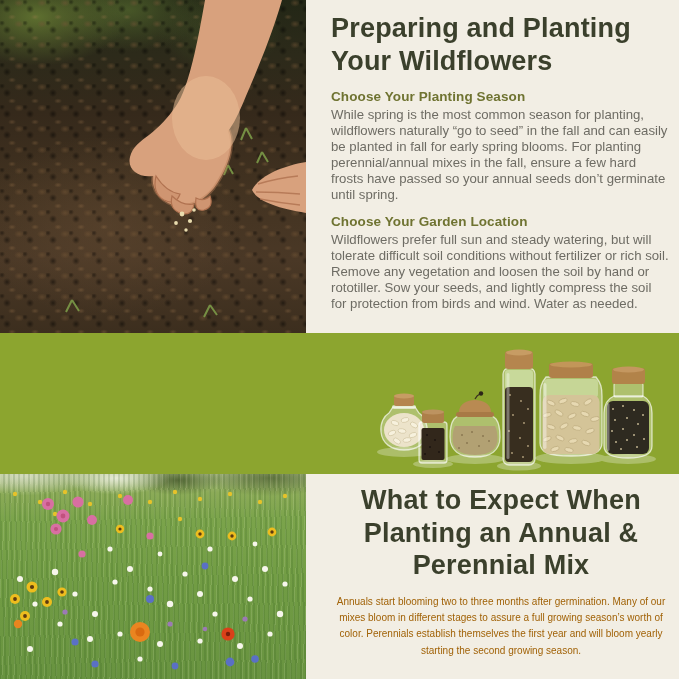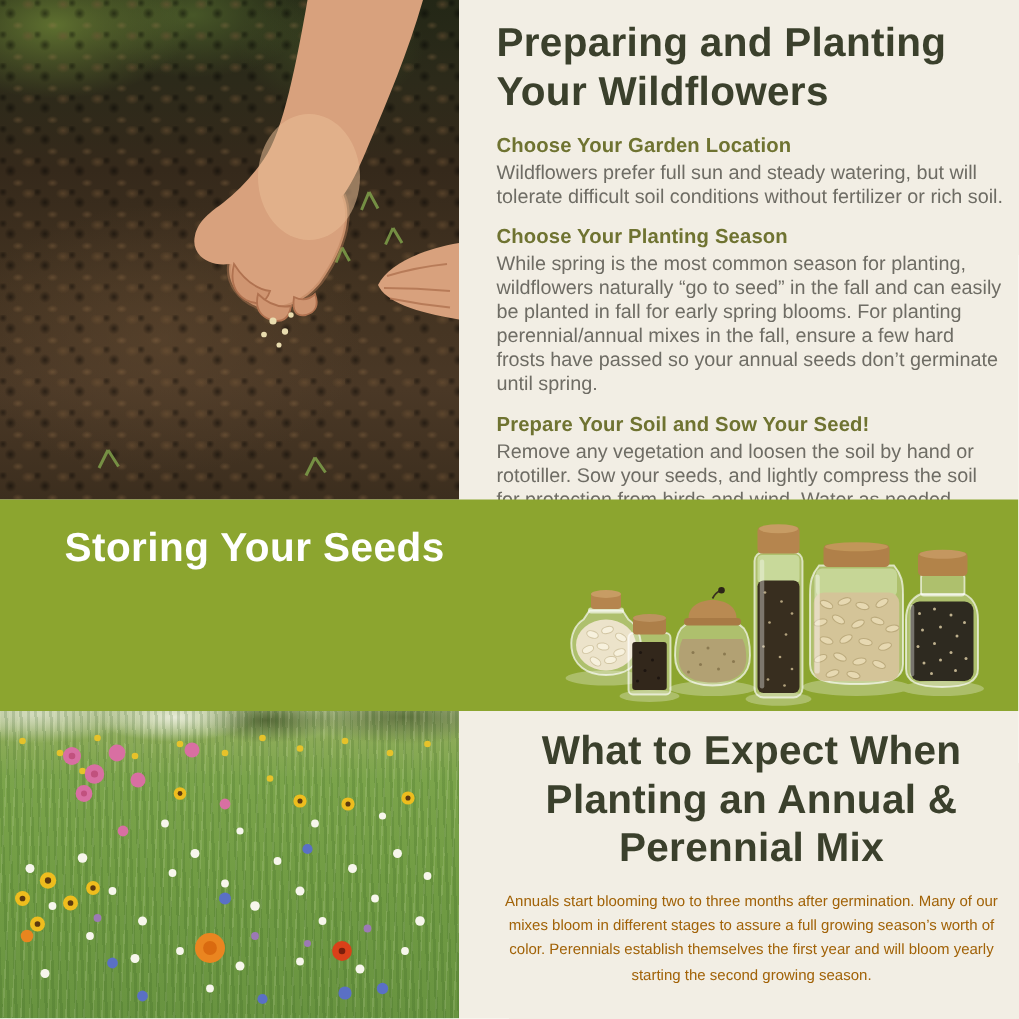--- a/index.html
+++ b/index.html
@@ -135,38 +135,36 @@
         <path d="M256,192 q22,0 44,2"></path>
         <path d="M260,199 q20,4 40,6"></path>
       </g>
     </svg>
   </div>
 
   <div class="top-text">
     <h1 class="h-title">Preparing and Planting Your Wildflowers</h1>
 
     <div class="subsec">
+      <h2>Choose Your Planting Season</h2>
+      <p>While spring is the most common season for planting, wildflowers naturally “go to seed” in the fall and can easily be planted in fall for early spring blooms. For planting perennial/annual mixes in the fall, ensure a few hard frosts have passed so your annual seeds don’t germinate until spring.</p>
+    </div>
+
+    <div class="subsec">
       <h2>Choose Your Garden Location</h2>
       <p>Wildflowers prefer full sun and steady watering, but will tolerate difficult soil conditions without fertilizer or rich soil.</p>
     </div>
 
     <div class="subsec">
-      <h2>Choose Your Planting Season</h2>
-      <p>While spring is the most common season for planting, wildflowers naturally “go to seed” in the fall and can easily be planted in fall for early spring blooms. For planting perennial/annual mixes in the fall, ensure a few hard frosts have passed so your annual seeds don’t germinate until spring.</p>
-    </div>
-
-    <div class="subsec">
-      <h2>Prepare Your Soil and Sow Your Seed!</h2>
       <p>Remove any vegetation and loosen the soil by hand or rototiller. Sow your seeds, and lightly compress the soil for protection from birds and wind. Water as needed.</p>
     </div>
   </div>
 
   <div class="band">
     <div class="band-text">
-      <h1 class="band-title">Storing Your Seeds</h1>
     </div>
 
     <svg class="jars" width="300" height="131" viewBox="0 0 300 131">
 
       <g fill="#ffffff" opacity=".28">
         <ellipse cx="29" cy="109" rx="27" ry="5"></ellipse>
         <ellipse cx="58" cy="121" rx="20" ry="4"></ellipse>
         <ellipse cx="100" cy="116" rx="29" ry="5"></ellipse>
         <ellipse cx="144" cy="123" rx="22" ry="4.5"></ellipse>
         <ellipse cx="196" cy="115" rx="36" ry="6"></ellipse>

